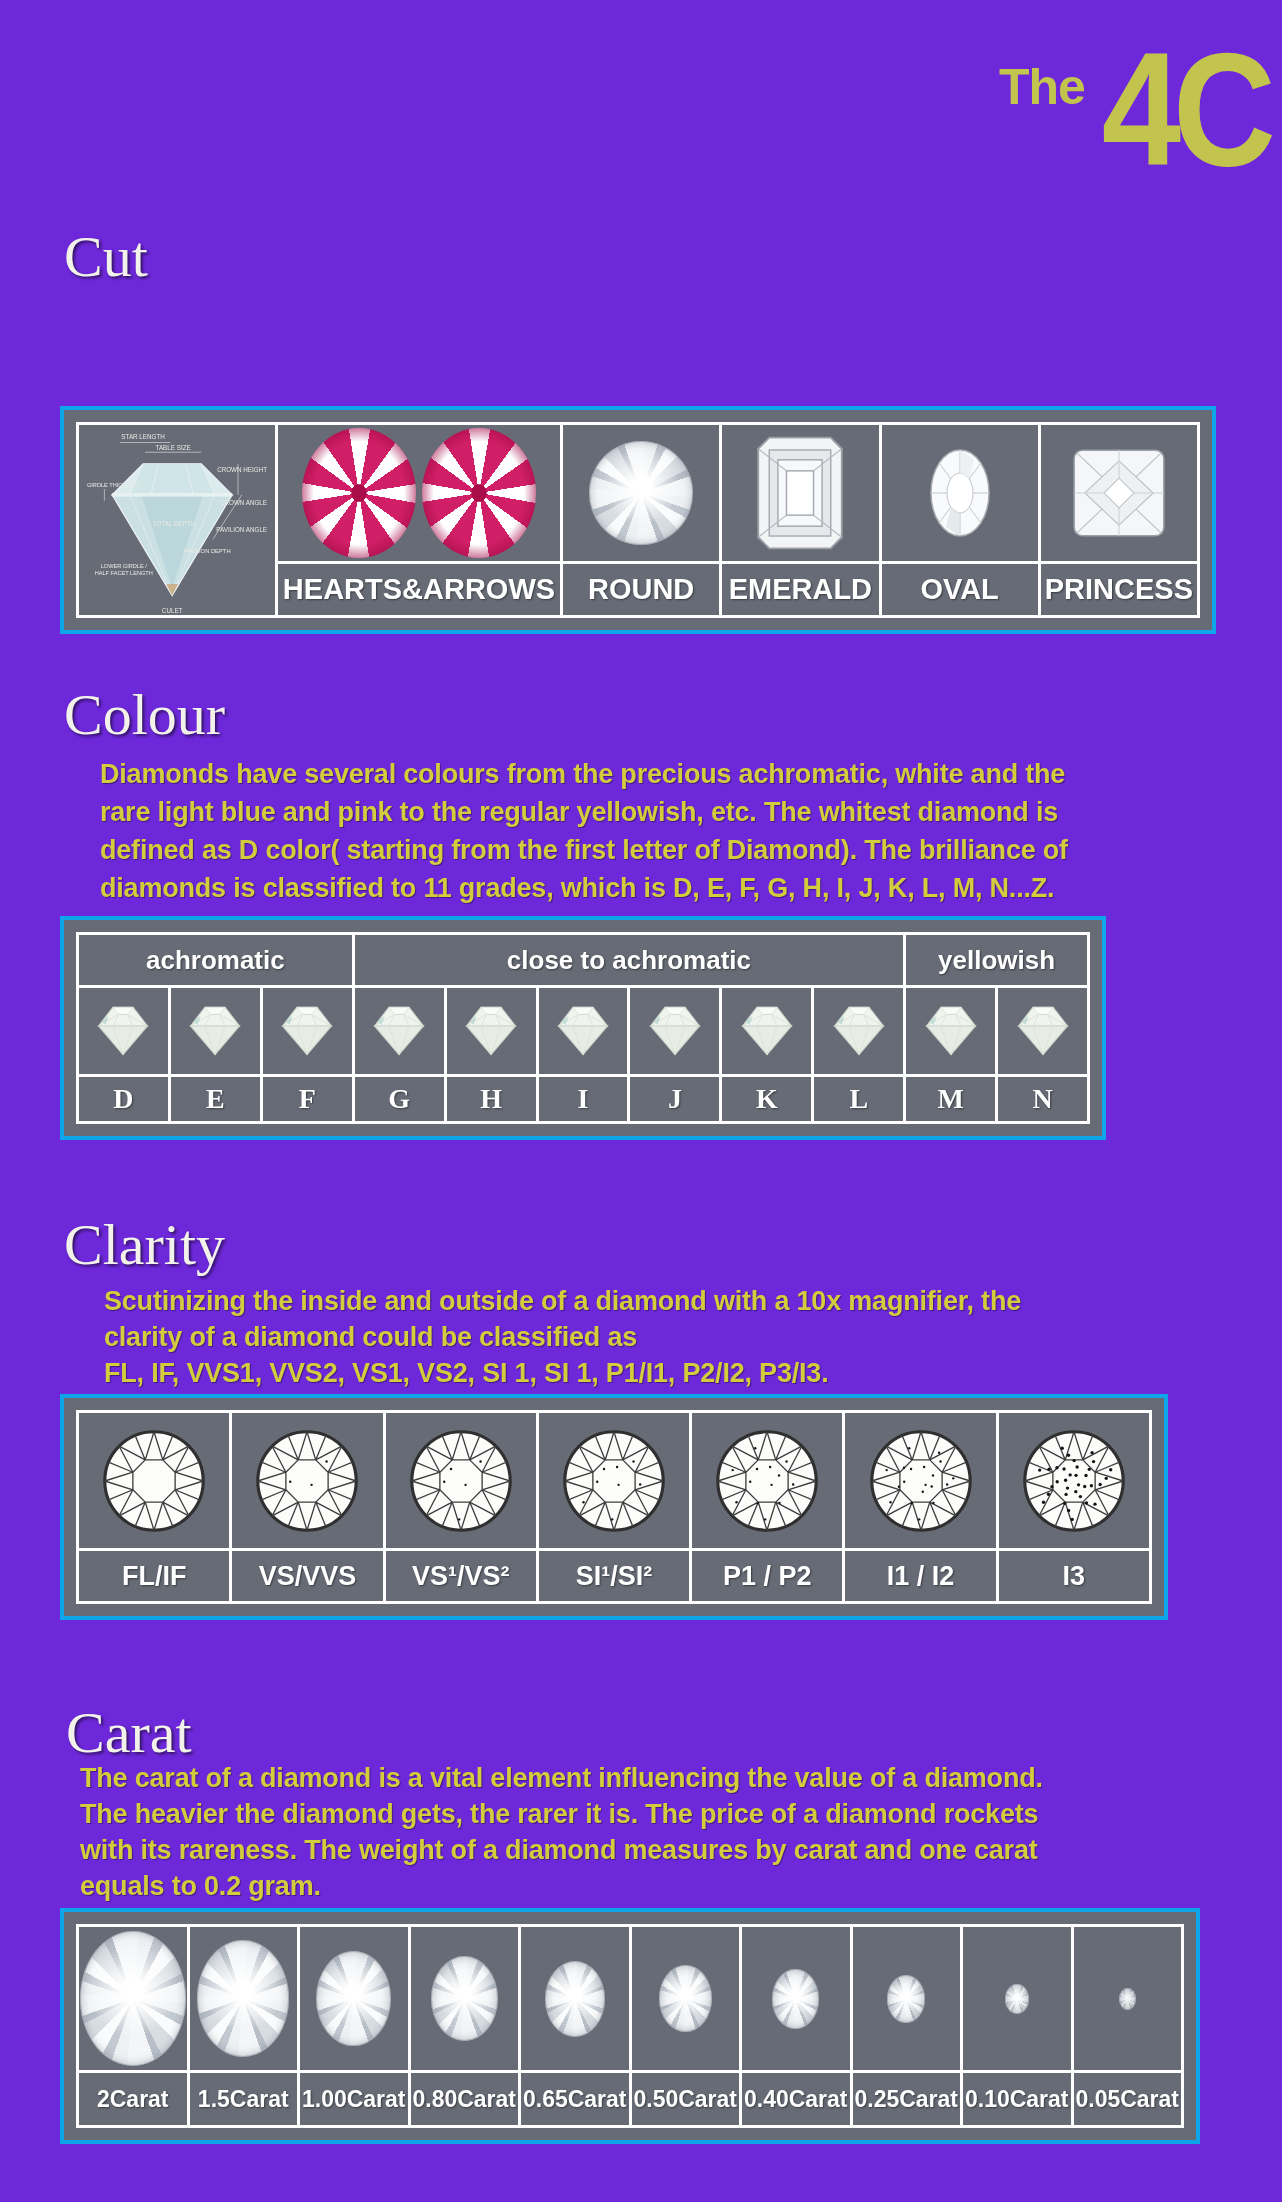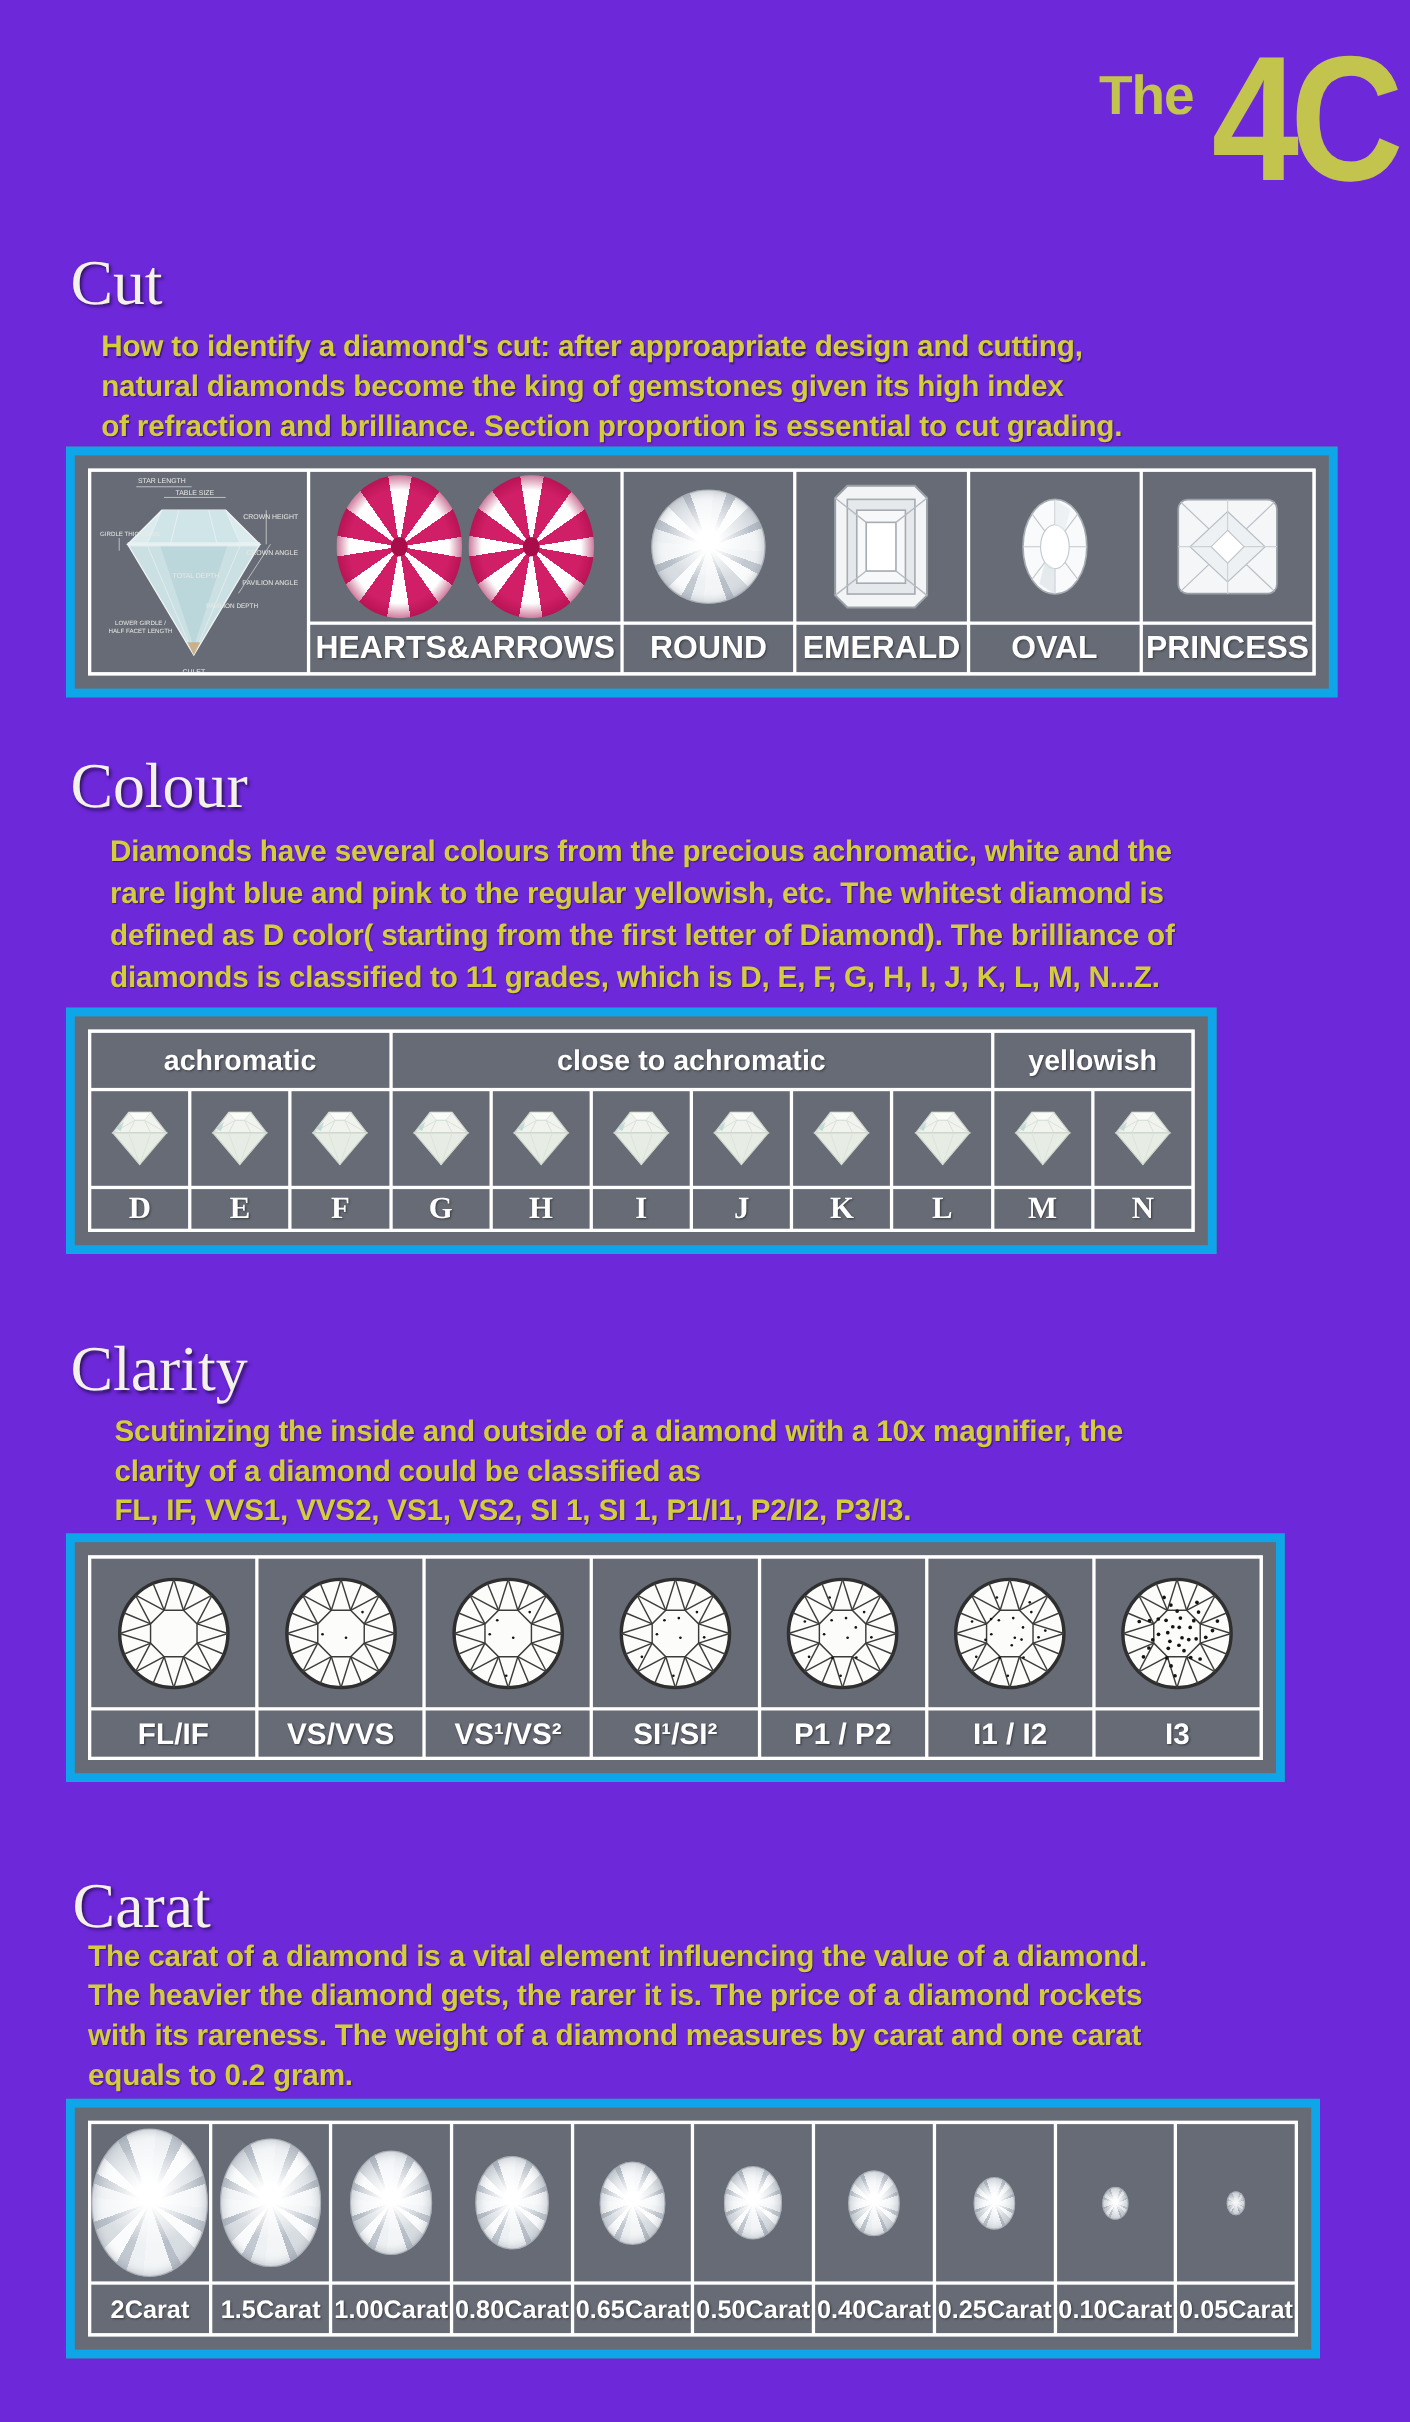--- a/index.html
+++ b/index.html
@@ -13,21 +13,21 @@
   
   .h{position:absolute;margin:0;font-family:"Liberation Serif","DejaVu Serif",serif;font-weight:400;
      font-size:58px;line-height:1;color:#f2f1ea;text-shadow:2px 2px 3px rgba(0,0,0,.55);}
   .para{position:absolute;margin:0;font-size:27px;font-weight:700;color:#d3cd3d;line-height:36px;
         white-space:pre-line;letter-spacing:-.2px;text-shadow:1px 1px 1px rgba(0,0,0,.4);}
   .h-cut{left:64px;top:228px;}      .para-cut{left:92px;top:297px;}
   .h-colour{left:64px;top:686px;}   .para-colour{left:84px;top:755px;line-height:38px;margin-left:16px;}
   .h-clarity{left:64px;top:1216px;} .para-clarity{left:104px;top:1283px;}
   .h-carat{left:66px;top:1704px;}   .para-carat{left:80px;top:1760px;}
   
-  .panel{position:absolute;background:#676b75;border:8px solid #0ea5e9;box-sizing:border-box;padding:12px;}
+  .panel{position:absolute;background:#676b75;border:4px solid #0ea5e9;box-sizing:border-box;padding:12px;}
   .panel-cut{left:60px;top:406px;width:1156px;height:228px;}
   .panel-colour{left:60px;top:916px;width:1046px;height:224px;}
   .panel-clarity{left:60px;top:1394px;width:1108px;height:226px;text-align:right;}
   .panel-carat{left:60px;top:1908px;width:1140px;height:236px;}
   .grid{display:grid;background:#ffffff;border:3px solid #ffffff;gap:3px;width:100%;height:100%;box-sizing:border-box;}
   .cut-grid{grid-template-columns:196px 282px repeat(4,1fr);grid-template-rows:136px 1fr;}
   .colour-grid{grid-template-columns:repeat(11,1fr);grid-template-rows:50px 86px 1fr;}
   .clarity-grid{grid-template-columns:repeat(7,1fr);grid-template-rows:135px 1fr;}
   .carat-grid{grid-template-columns:repeat(10,1fr);grid-template-rows:143px 1fr;}
   .cellx{background:#676b75;display:flex;align-items:center;justify-content:center;overflow:hidden;}
@@ -53,23 +53,20 @@
 <body>
 
 <div class="sheet">
 
   <header class="logo">
     <span class="logo-the">The</span>
     <span class="logo-4c">4C</span>
   </header>
 
   <h2 class="h h-cut">Cut</h2>
-  <p class="para para-cut">How to identify a diamond's cut: after approapriate design and cutting,
-natural diamonds become the king of gemstones given its high index
-of refraction and brilliance. Section proportion is essential to cut grading.</p>
   <div class="panel panel-cut">
     <div class="grid cut-grid" id="cut-grid">
       <div class="cellx diagram-cell" id="cut-diagram-cell">
           <svg viewBox="0 0 190 200" width="184" height="194">
             <g stroke="#d8dcda" stroke-width="0.7">
               <line x1="36" y1="20" x2="88" y2="20"></line>
               <line x1="62" y1="30" x2="120" y2="30"></line>
               <line x1="158" y1="42" x2="158" y2="74"></line>
               <line x1="20" y1="68" x2="20" y2="80"></line>
               <line x1="90" y1="42" x2="90" y2="176"></line>

